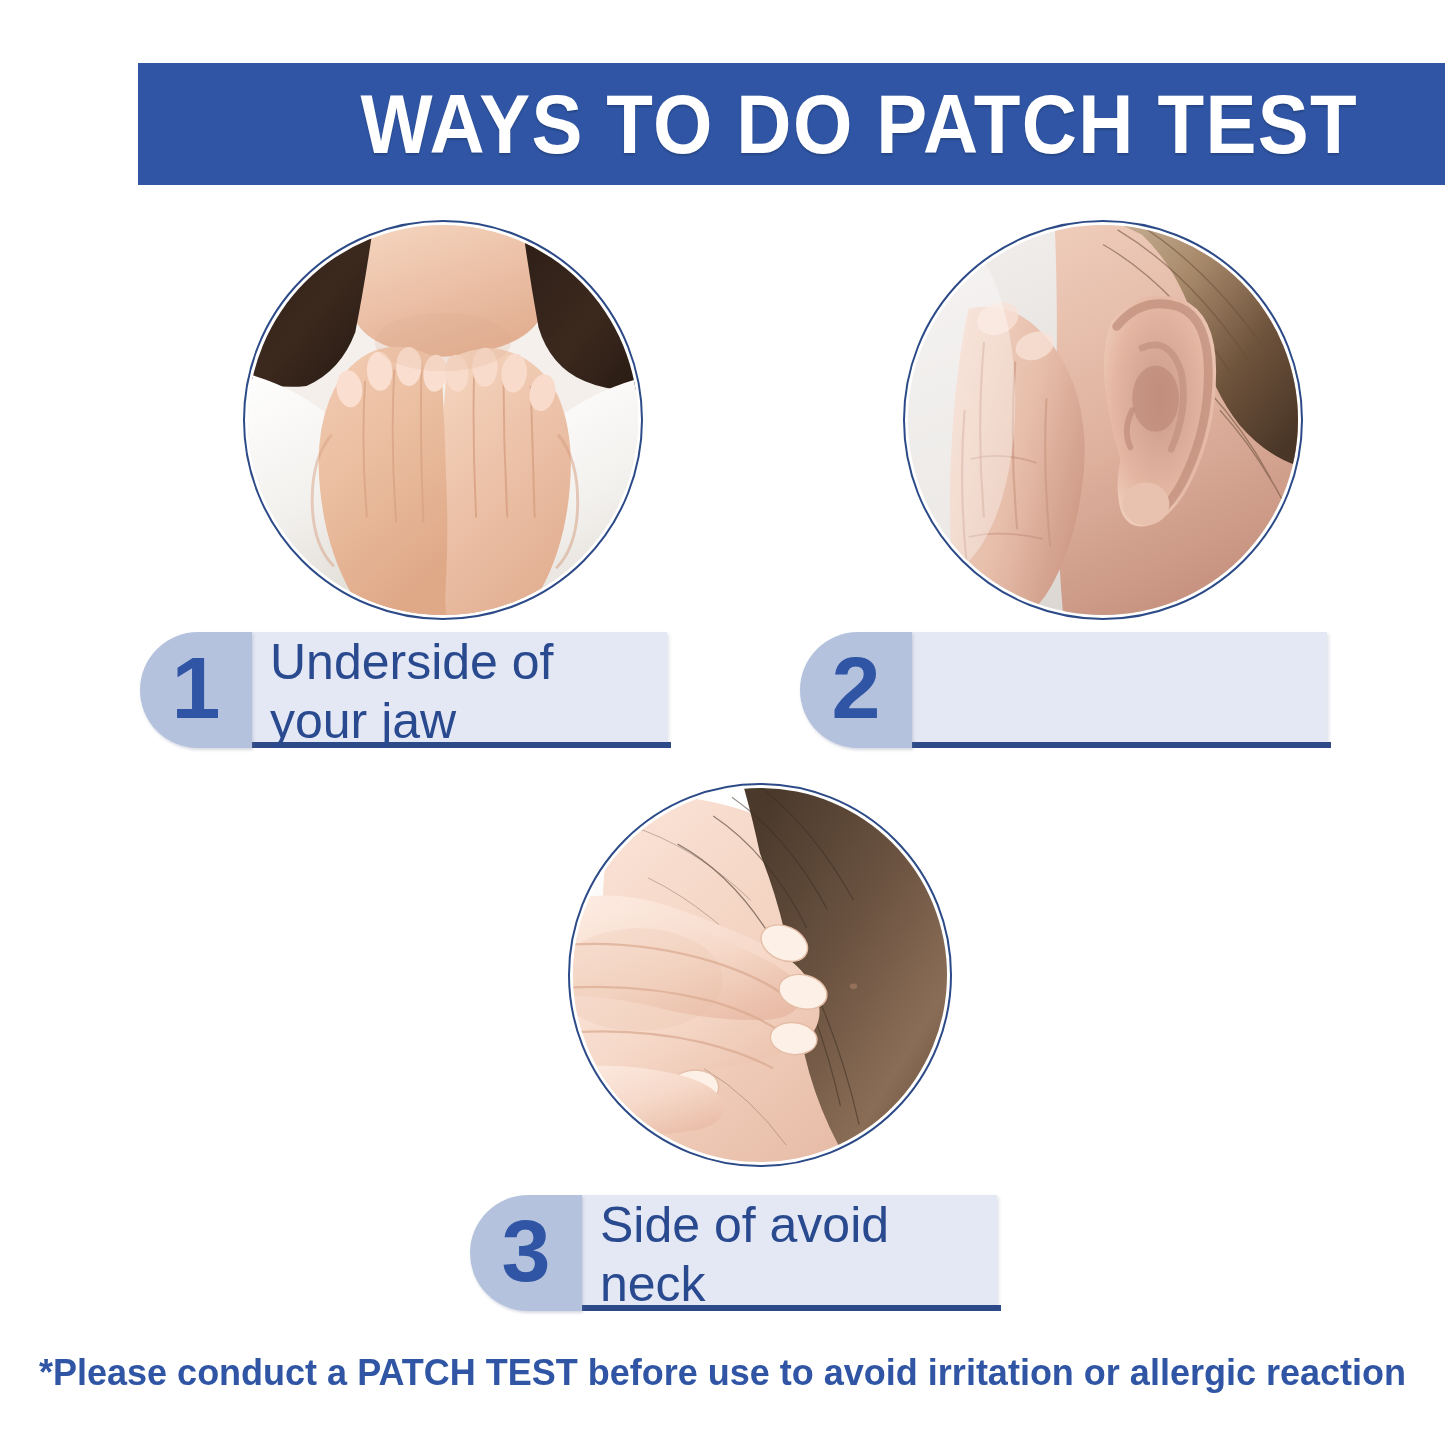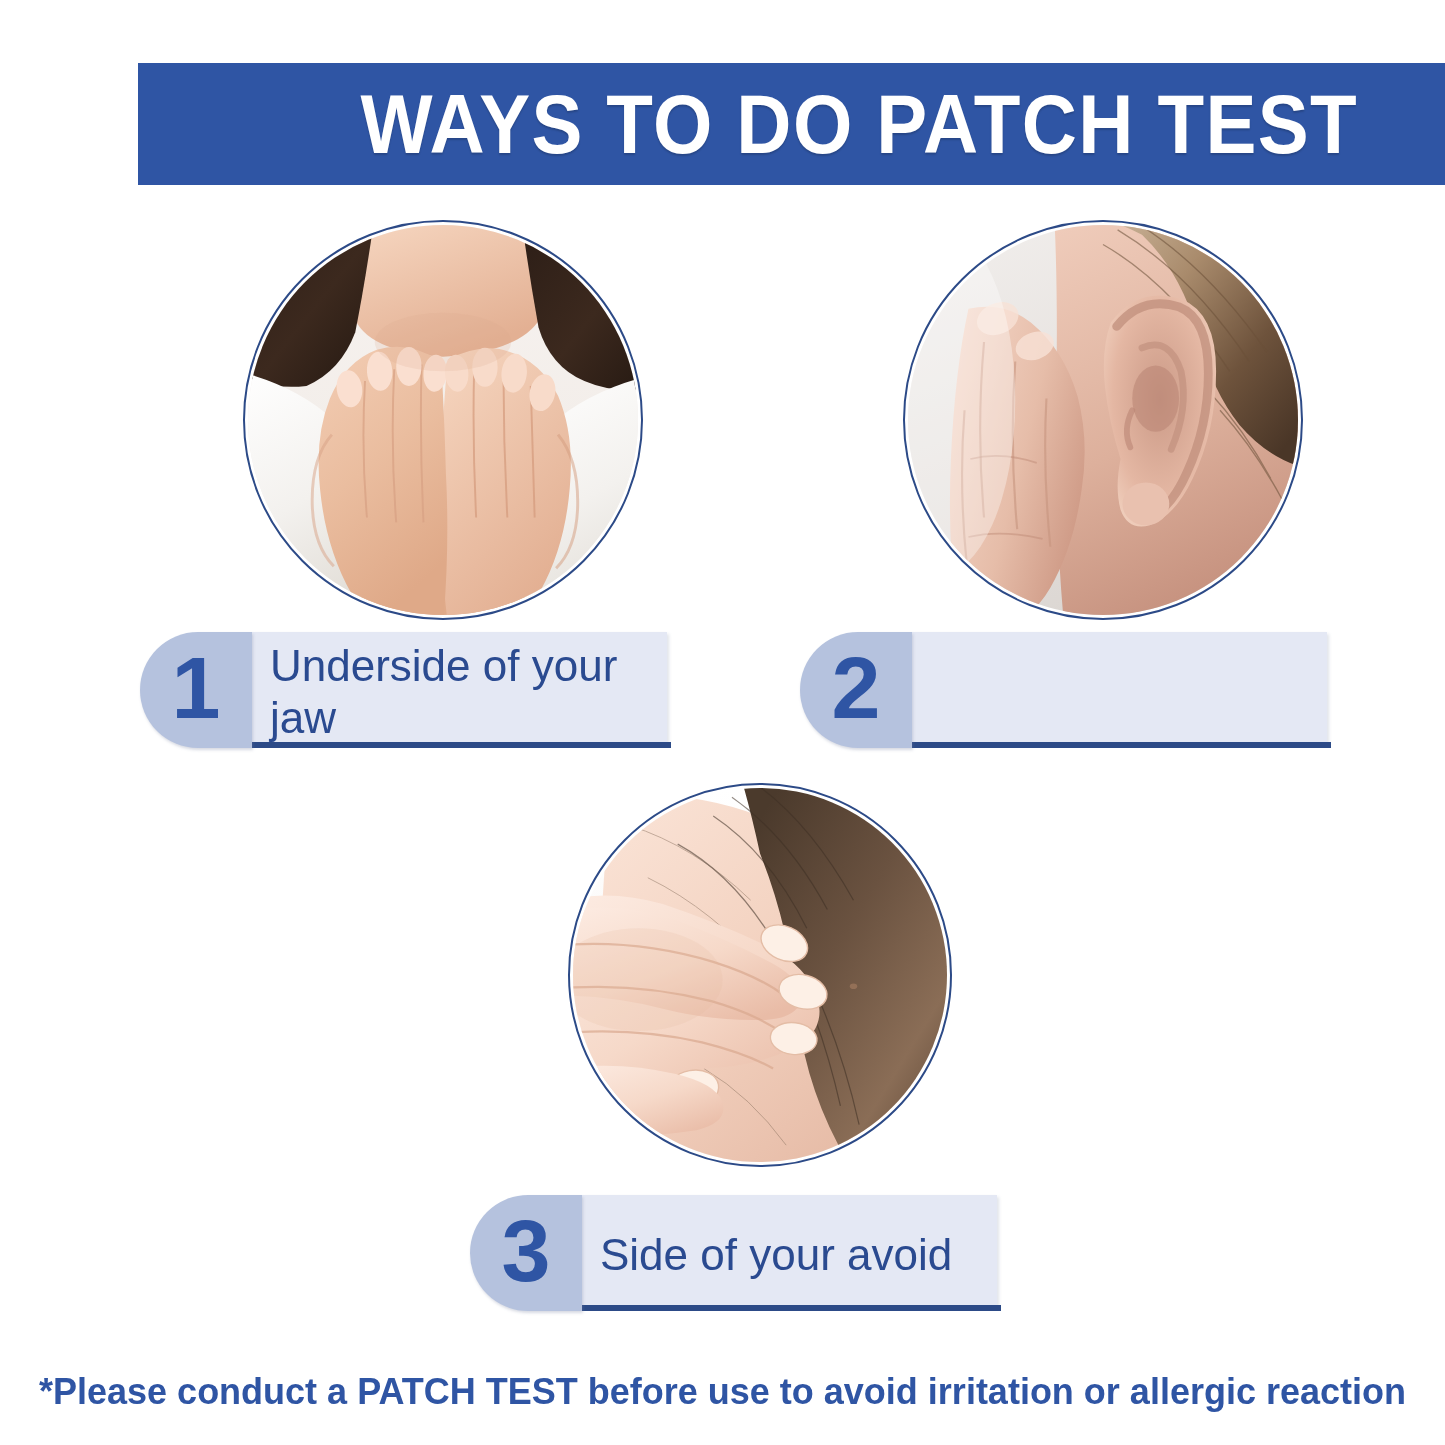--- a/index.html
+++ b/index.html
@@ -107,39 +107,38 @@
   .label-bar .bar-text {
     position: absolute;
     left: 130px;
     top: 0;
     right: 10px;
     height: 120px;
     display: flex;
     align-items: center;
     color: #2a4a90;
     font-family: "Liberation Sans", sans-serif;
-    font-size: 44px;
+    font-size: 50px;
     line-height: 1.18;
     font-weight: normal;
   }
 
   
   .footer-note {
     position: absolute;
     left: 0;
     right: 0;
     top: 1352px;
     text-align: center;
     color: #2f55a4;
     font-family: "Liberation Sans Narrow", "Liberation Sans", sans-serif;
     font-weight: bold;
     font-size: 36px;
     letter-spacing: 0px;
     white-space: nowrap;
-    margin-top: 19px;
   }
 </style>
 </head>
 <body>
 
 <div id="canvas">
 
   <div class="header-banner">
     <div class="header-title">WAYS TO DO PATCH TEST</div>
   </div>
@@ -395,18 +394,18 @@
       <span class="num">2</span>
     </div>
   </div>
 
   <div class="label-bar" style="left:470px; top:1195px; width:527px;">
     <div class="bar-bg"></div>
     <div class="bar-underline"></div>
     <div class="num-badge">
       <span class="num">3</span>
     </div>
-    <div class="bar-text">Side of your avoid</div>
+    <div class="bar-text">Side of avoid neck</div>
   </div>
 
   <div class="footer-note">*Please conduct a PATCH TEST before use to avoid irritation or allergic reaction</div>
 
 </div>
 
 </body></html>

